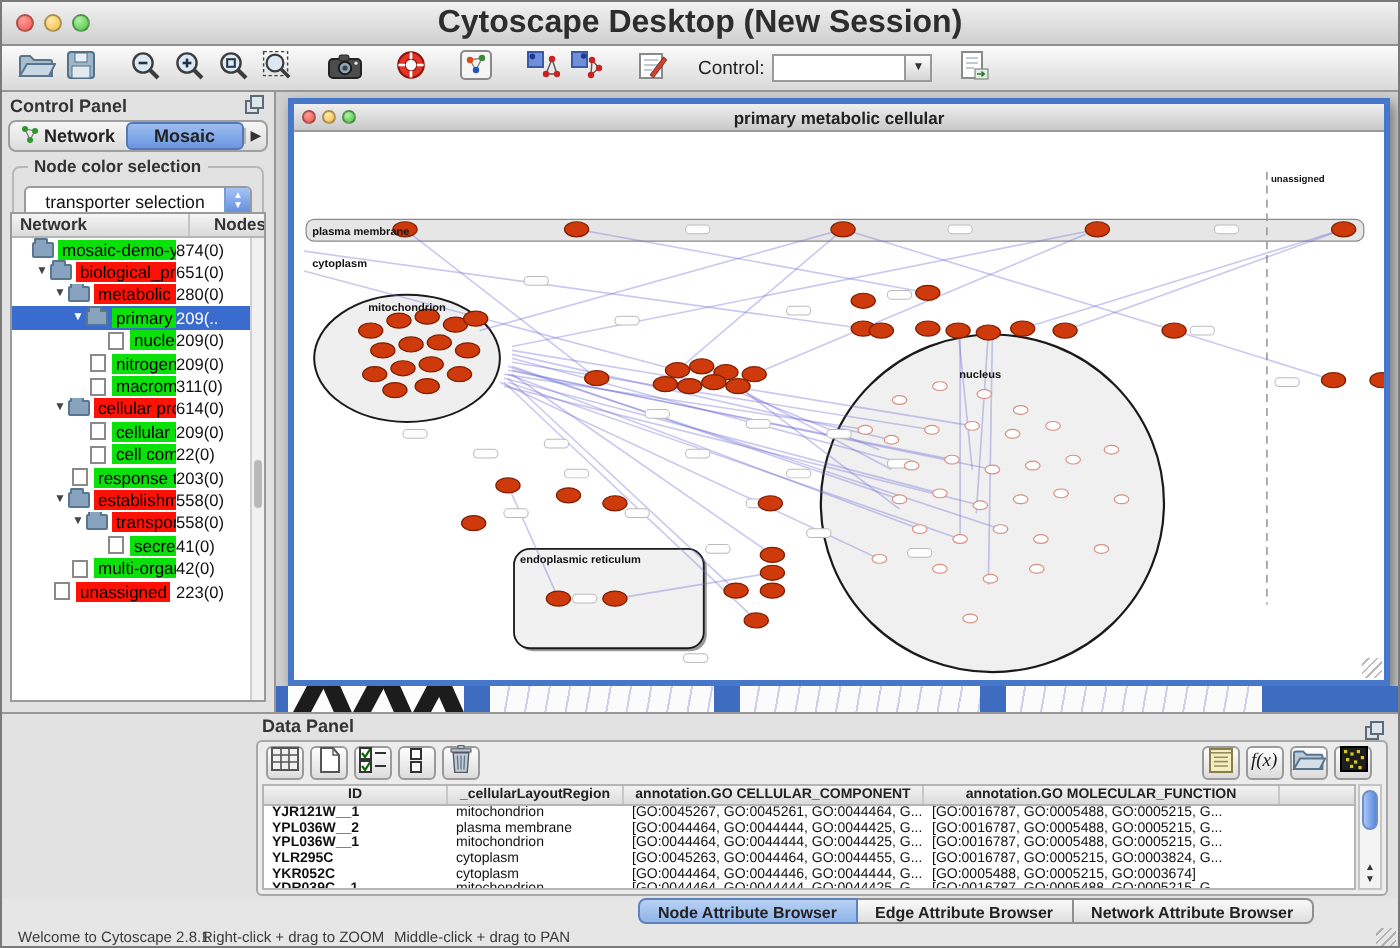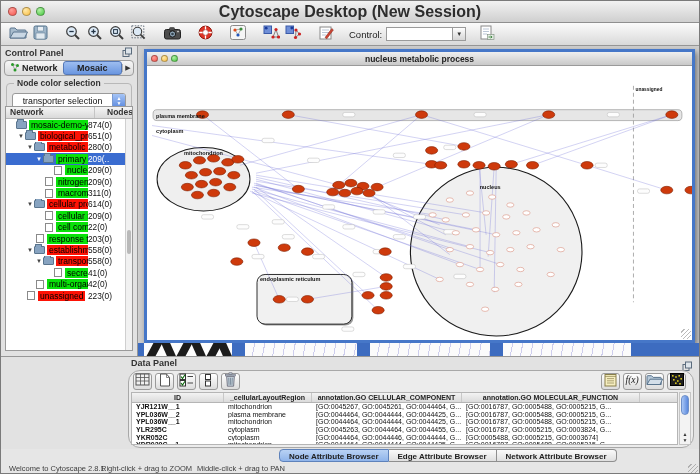--- a/index.html
+++ b/index.html
@@ -111,21 +111,21 @@
   .bs-preview { flex:none; background:#fbfbfb; position:relative; overflow:hidden; }
   .bs-preview::before { content:""; position:absolute; inset:0;
     background:repeating-linear-gradient(100deg, transparent 0 9px, rgba(120,120,210,.35) 9px 10px); }
 
   
   .data-panel { position:absolute; top:355px; left:0; right:0; height:93px;
     background:#e2e2e2; border-top:1px solid #979797; }
   .dp-header { position:absolute; top:1px; left:130px; font-size:9px; font-weight:bold; color:#333; }
   .dp-float { position:absolute; top:1px; right:6px; }
   .dp-box { position:absolute; top:13px; left:127px; right:5px; bottom:1px;
-    background:#ececec; border:1px solid #a8a8a8; border-radius:12px; }
+    background:#ececec; border:1px solid #a8a8a8; border-radius:3px; }
   .dp-toolbar { height:20px; display:flex; align-items:center; padding:0 4px; }
   .dbtn { width:19px; height:17px; border:1px solid #9a9a9a; border-radius:3px;
     background:linear-gradient(#ffffff,#dcdcdc); margin-right:3px; display:flex;
     align-items:center; justify-content:center; padding:0; }
   .dbtn.right-group { margin-left:auto; }
   .dp-table { position:absolute; top:21px; left:2px; right:15px; bottom:2px; background:#fff;
     border:1px solid #b5b5b5; overflow:hidden; }
   .dp-thead { display:flex; height:10px; background:linear-gradient(#f3f3f3,#dbdbdb);
     border-bottom:1px solid #b5b5b5; font-size:7px; font-weight:bold; color:#222; }
   .dp-thead .hc { border-right:1px solid #c8c8c8; text-align:center; overflow:hidden;
@@ -140,21 +140,21 @@
   .dp-varrows { position:absolute; bottom:1px; left:0; right:0; font-size:5px; color:#333;
     text-align:center; line-height:6px; }
 
   
   .bottom-tabs { position:absolute; top:448px; left:278px; height:13px; display:flex; }
   .btab { font-size:8px; font-weight:bold; color:#222; padding:1px 9px 0 9px;
     border:1px solid #8f8f8f; border-left:none; background:linear-gradient(#fafafa,#dfdfdf);
     white-space:nowrap; }
   .btab:first-child { border-left:1px solid #8f8f8f; border-radius:4px 0 0 4px; }
   .btab:last-child { border-radius:0 4px 4px 0; }
-  .btab.active { background:linear-gradient(#b9d2f4,#8fb4ea); border-color:#5e82bb; }
+  .btab.active { background:linear-gradient(#b9d2f4,#8fb4ea); border-color:#5e82bb;margin-left:40px; }
   .statusbar { position:absolute; top:462px; left:0; right:0; height:12px; background:#e6e6e6; }
   .status-item { position:absolute; top:1px; font-size:7.5px; color:#3c3c3c; }
   .app-grip { position:absolute; right:1px; bottom:1px; width:10px; height:10px;
     background:repeating-linear-gradient(135deg, transparent 0 2px, #b0b0b0 2px 3px); }
 </style>
 </head>
 <body>
 
 <div id="app">
 
@@ -442,21 +442,21 @@
   </div>
 
   <div class="desktop">
     <div class="net-window">
       <div class="nw-titlebar">
         <div class="nw-traffic">
           <span class="tl red small"></span>
           <span class="tl yellow small"></span>
           <span class="tl green small"></span>
         </div>
-        <div class="nw-title">nucleus metabolic process</div>
+        <div class="nw-title">primary metabolic cellular</div>
       </div>
       <div class="nw-canvas">
         <svg id="net-svg" viewBox="0 0 540 276" width="100%" height="100%" preserveAspectRatio="none">
             <rect x="6" y="44" width="524" height="11" rx="4" fill="#e6e6e6" stroke="#8a8a8a" stroke-width="0.6"></rect>
             <ellipse cx="56" cy="114" rx="46" ry="32" fill="#efefef" stroke="#1a1a1a" stroke-width="1"></ellipse>
             <circle cx="346" cy="187" r="85" fill="#f0f0f0" stroke="#1a1a1a" stroke-width="1.1"></circle>
             <rect x="110.5" y="211.5" width="94" height="50" rx="8" fill="#9a9a9a"></rect>
             <rect x="109" y="210" width="94" height="50" rx="8" fill="#f1f1f1" stroke="#1a1a1a" stroke-width="0.9"></rect>
             <line x1="482" y1="20" x2="482" y2="238" stroke="#9a9a9a" stroke-width="0.8" stroke-dasharray="4,3"></line>
             <line x1="108" y1="112" x2="296" y2="155" stroke="rgba(110,110,215,0.38)" stroke-width="0.8"></line>

